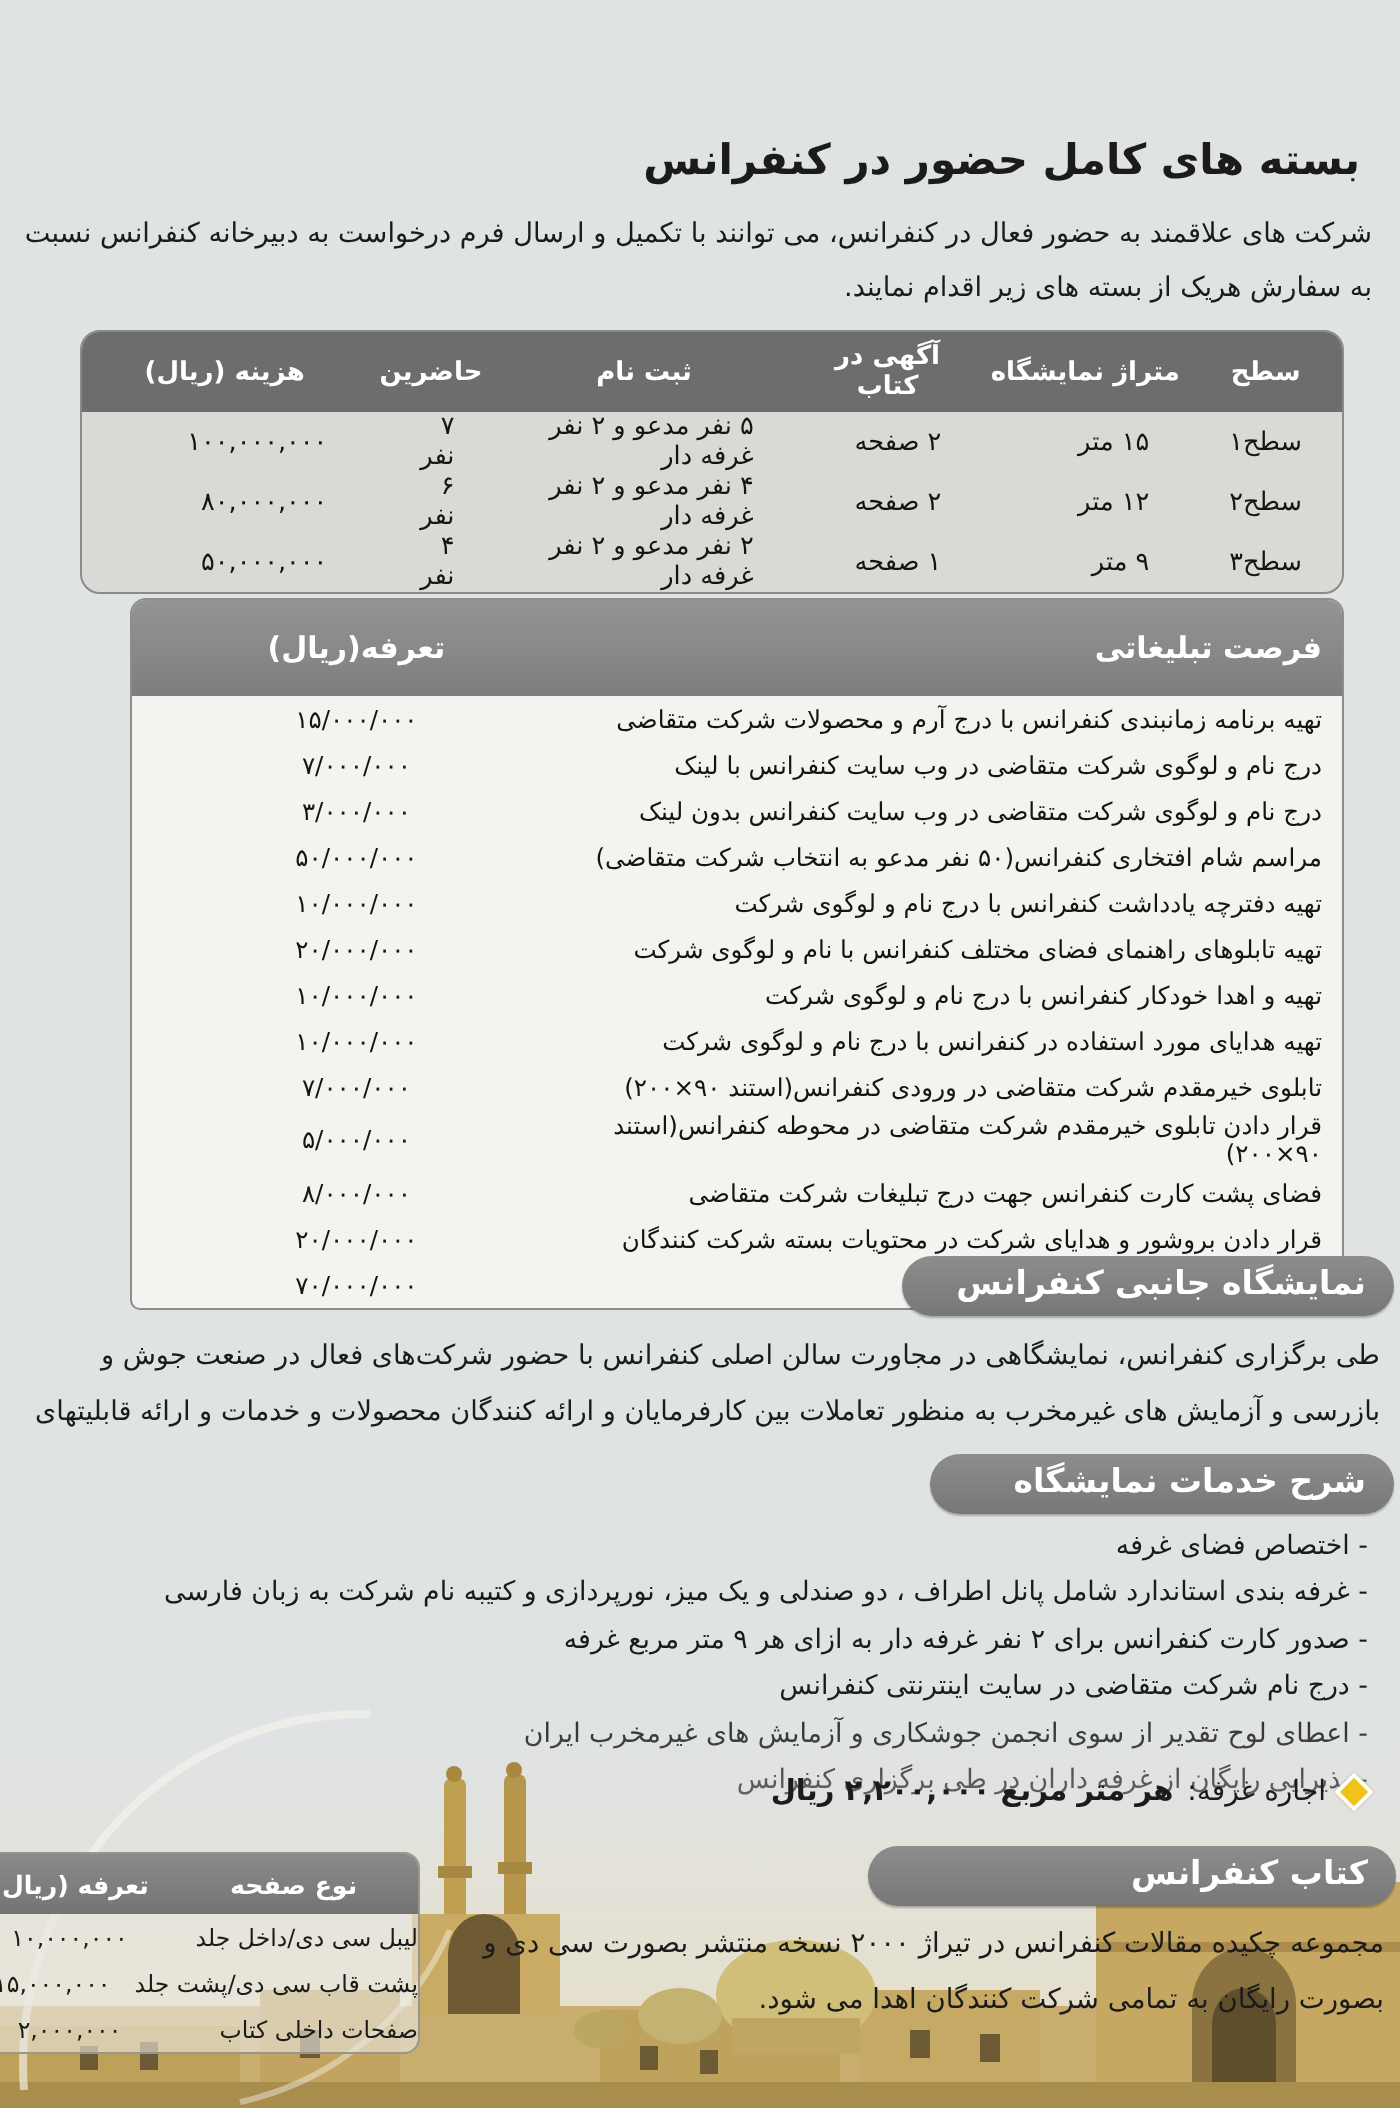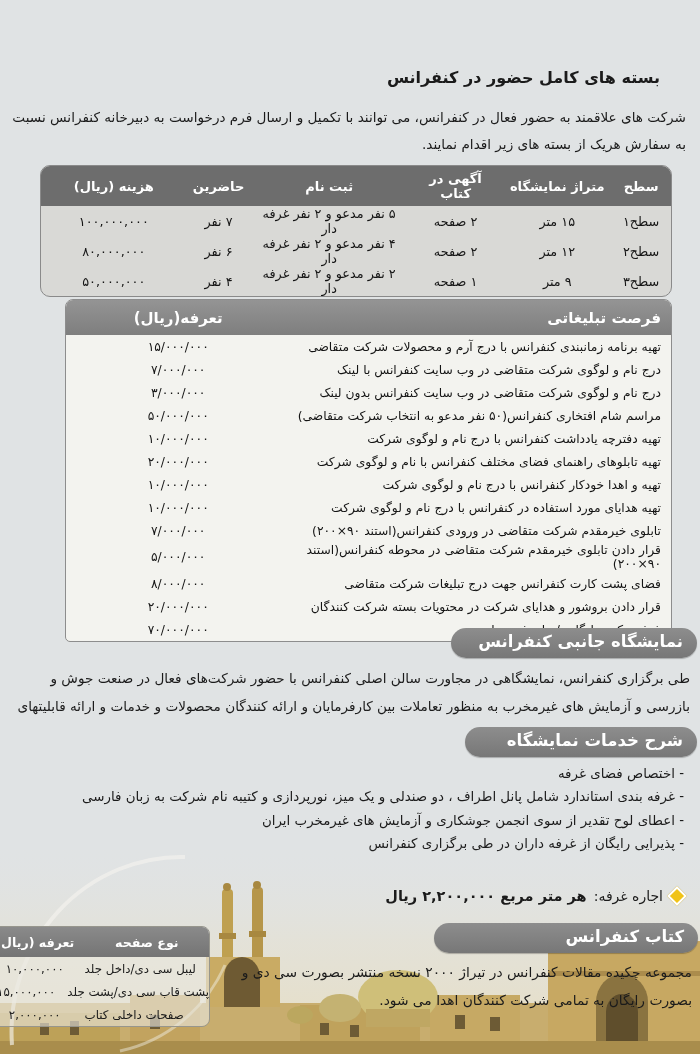--- a/index.html
+++ b/index.html
@@ -2,39 +2,39 @@
 <html lang="fa" dir="rtl"><head>
 <meta charset="utf-8">
 <style>
   html,body{margin:0;padding:0;background:#cfd3d4;}
   #page{
     position:relative;width:700px;height:1054px;margin:0 auto;
     background:#e0e3e4;overflow:hidden;direction:rtl;
     font-family:"DejaVu Sans",sans-serif;color:#1b1b1b;
   }
   
-  .doc-title{position:absolute;top:68px;right:40px;font-size:16px;font-weight:bold;letter-spacing:0;}
+  .doc-title{position:absolute;top:68px;right:20px;font-size:21px;font-weight:bold;letter-spacing:0;}
   .intro{position:absolute;top:104px;right:14px;left:0;font-size:13.6px;line-height:27px;text-align:right;}
   .section-bar{
     position:absolute;background:linear-gradient(#8d8d8d,#777777);
     color:#fff;font-weight:bold;font-size:16.5px;border-radius:15px;
     padding:4px 14px 7px 10px;text-align:right;box-shadow:0 1px 1px rgba(0,0,0,.25);
     box-sizing:border-box;
   }
   .para{position:absolute;font-size:13.6px;line-height:28px;text-align:right;}
   
   .tbl-wrap1{position:absolute;top:165px;right:28px;width:632px;}
   table{border-collapse:separate;border-spacing:0;width:100%;}
   .tbl1{border:1px solid #8a8a8a;border-radius:10px;overflow:hidden;background:#d9d9d6;}
   .tbl1 thead th{background:#6d6d6d;color:#fff;font-size:13px;font-weight:bold;height:40px;padding:0 4px;}
-  .tbl1 tbody td{font-size:12.8px;height:24px;text-align:center;padding:0 4px;color:#141414;}
+  .tbl1 tbody td{font-size:12.8px;height:24px;padding:0 20px;color:#141414;}
   
   .tbl-wrap2{position:absolute;top:299px;right:28px;width:607px;}
   .tbl2{border:1px solid #8d8d8d;border-radius:8px 8px 5px 5px;overflow:hidden;background:#f3f3ef;}
-  .tbl2 thead th{background:linear-gradient(#949494,#7e7e7e);color:#fff;font-size:15px;font-weight:bold;height:35px;padding:0 10px;}
+  .tbl2 thead th{background:linear-gradient(#949494,#7e7e7e);color:#fff;font-size:15px;font-weight:bold;height:48px;padding:0 10px;}
   .tbl2 thead th.h-item{text-align:right;}
   .tbl2 thead th.h-val{text-align:center;}
   .tbl2 tbody td{font-size:12.3px;height:21px;color:#141414;margin-top:40px;}
   .tbl2 tbody td.item{text-align:right;padding-right:10px;}
   .tbl2 tbody td.val{text-align:center;}
   
   .bullets{position:absolute;top:762px;right:16px;left:8px;font-size:13.4px;line-height:23.4px;text-align:right;}
   .bullets div{white-space:nowrap;}
   
   .rent{position:absolute;top:888px;right:16px;z-index:7;display:flex;align-items:center;gap:7px;font-size:14px;}
@@ -44,21 +44,21 @@
   .photo{position:absolute;left:0;top:845px;width:700px;height:209px;z-index:1;}
   
   .book-bar{top:923px;right:2px;width:264px;z-index:5;}
   .book-para{top:958px;right:8px;width:482px;z-index:5;font-size:13.8px;line-height:28px;}
   
   .bptable{position:absolute;left:-16px;top:926px;width:226px;z-index:6;border:1px solid #97968d;border-radius:8px;overflow:hidden;box-sizing:border-box;}
   .bptable .hd{display:flex;direction:rtl;background:linear-gradient(#8a8a8a,#747474);color:#fff;font-size:12.6px;font-weight:bold;height:30px;align-items:center;}
   .bptable .hd .c1{flex:1.25;text-align:center;}
   .bptable .hd .c2{flex:1;text-align:center;}
   .bptable .rw{display:flex;direction:rtl;background:rgba(233,231,222,.62);font-size:11.8px;height:23px;align-items:center;}
-  .bptable .rw .c1{flex:1.25;text-align:left;white-space:nowrap;}
+  .bptable .rw .c1{flex:1.25;text-align:right;white-space:nowrap;}
   .bptable .rw .c2{flex:1;text-align:center;white-space:nowrap;}
 </style>
 </head>
 <body>
 
 <div id="page">
 
   <div class="doc-title">بسته های کامل حضور در کنفرانس</div>
   <div class="intro">شرکت های علاقمند به حضور فعال در کنفرانس، می توانند با تکمیل و ارسال فرم درخواست به دبیرخانه کنفرانس نسبت  به سفارش هریک از بسته های زیر اقدام نمایند.</div>
 
@@ -180,20 +180,22 @@
     </table>
   </div>
 
   <div class="section-bar" style="top:628px;right:3px;width:246px;">نمایشگاه جانبی کنفرانس</div>
   <div class="para" style="top:664px;right:10px;left:6px;">طی برگزاری کنفرانس، نمایشگاهی در مجاورت سالن اصلی کنفرانس با حضور شرکت‌های فعال در صنعت جوش و بازرسی و آزمایش های غیرمخرب به منظور تعاملات بین کارفرمایان و ارائه کنندگان محصولات و خدمات و ارائه قابلیتهای تخصصی برپا می باشد.</div>
 
   <div class="section-bar" style="top:727px;right:3px;width:232px;">شرح خدمات نمایشگاه</div>
   <div class="bullets">
     <div>- اختصاص فضای غرفه</div>
     <div>- غرفه بندی استاندارد شامل پانل اطراف ، دو صندلی و یک میز، نورپردازی و کتیبه نام شرکت به زبان فارسی</div>
+    <div>- صدور کارت کنفرانس برای ۲ نفر غرفه دار به ازای هر ۹ متر مربع غرفه</div>
+    <div>- درج نام شرکت متقاضی در سایت اینترنتی کنفرانس</div>
     <div>- اعطای لوح تقدیر از سوی انجمن جوشکاری و آزمایش های غیرمخرب ایران</div>
     <div>- پذیرایی رایگان از غرفه داران در طی برگزاری کنفرانس</div>
   </div>
 
   <div class="rent">
     <span class="diamond"></span>
     <span>اجاره غرفه:</span>
     <b>هر متر مربع ۲,۲۰۰,۰۰۰ ریال</b>
   </div>
 

